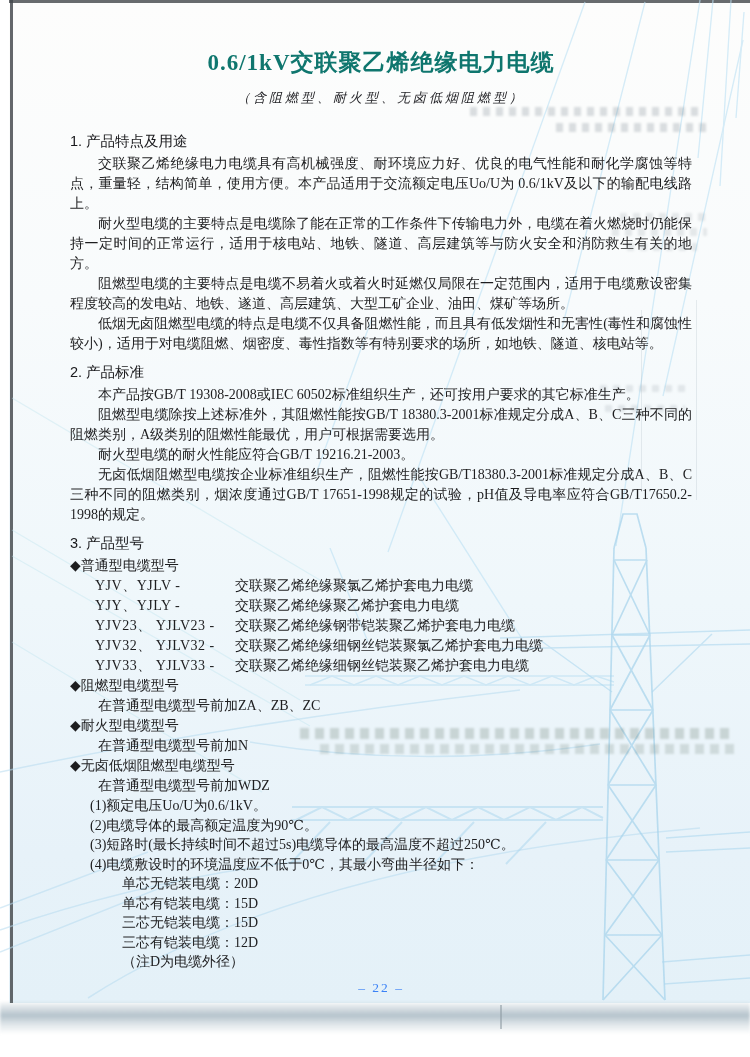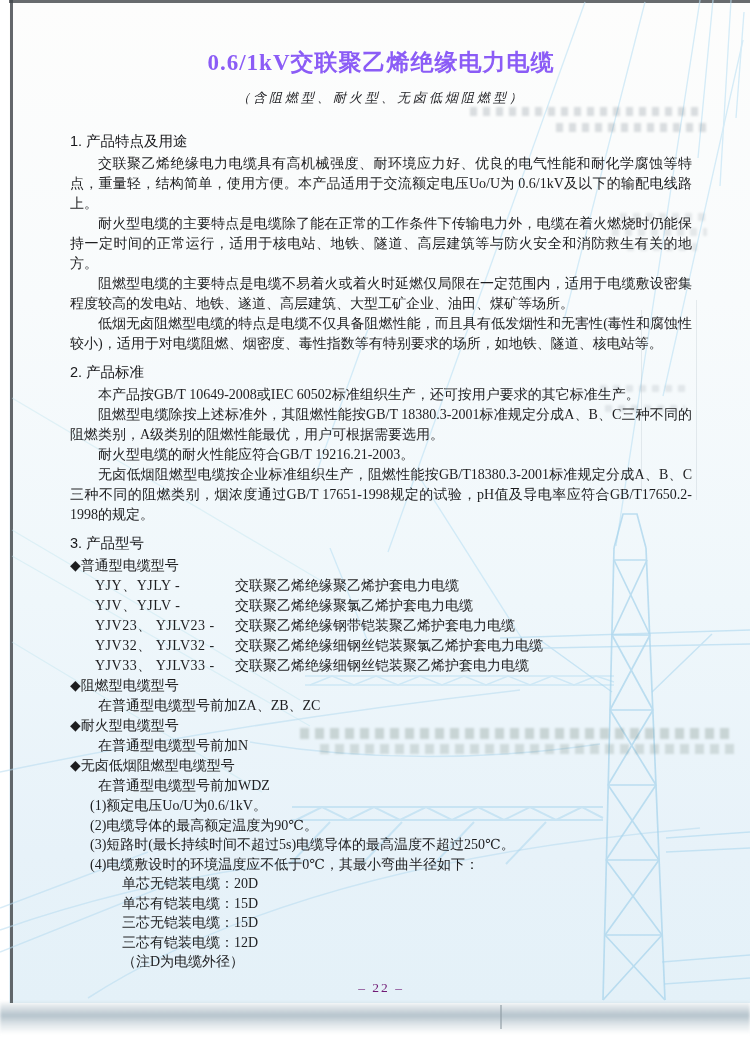--- a/index.html
+++ b/index.html
@@ -30,21 +30,21 @@
     background:repeating-linear-gradient(90deg,rgba(116,128,138,.55) 0 7px,rgba(116,128,138,0) 7px 13px);
   }
   .artifact.green{background:repeating-linear-gradient(90deg,rgba(110,128,116,.55) 0 9px,rgba(110,128,116,0) 9px 15px);}
   .artifact.faint{opacity:.45;}
   .artifact.vfaint{opacity:.28;}
   .vline-bleed{position:absolute;z-index:2;width:1px;background:#9fb0ba;opacity:.22;filter:blur(.5px);pointer-events:none;}
   
   .content{position:absolute;left:70px;top:48px;width:622px;z-index:3;}
   .doc-title{
     margin:0;text-align:center;font-size:23px;font-weight:bold;
-    letter-spacing:1px;line-height:30px;color:#8b5cf6;
+    letter-spacing:1px;line-height:30px;color:#0f766e;
   }
   .doc-subtitle{
     margin:10px 0 0 0;text-align:center;font-size:13px;font-style:italic;
     letter-spacing:3px;line-height:20px;color:#242428;
   }
   .sec-heading{
     margin:24px 0 3px 0;font-size:14.5px;font-weight:normal;line-height:19px;
     font-family:"Liberation Sans","DejaVu Sans",sans-serif;color:#18181b;
   }
   .sec-heading.tight{margin-top:9px;}
@@ -53,21 +53,21 @@
     text-indent:2em;color:#1d1d1f;
   }
   .model-group-label{margin:0;font-size:14px;line-height:20px;color:#1d1d1f;}
   .model-row{display:flex;font-size:14px;line-height:20px;padding-left:25px;}
   .model-code{width:140px;flex:0 0 140px;letter-spacing:.5px;}
   .model-desc{flex:1;}
   .group-note{margin:0;font-size:14px;line-height:20px;padding-left:28px;}
   .use-item{margin:0;font-size:14px;line-height:19.5px;padding-left:20px;}
   .bend-item{margin:0;font-size:14px;line-height:19.5px;padding-left:52px;}
   .page-number{
-    margin:8px 0 0 0;text-align:center;font-size:13.5px;letter-spacing:2px;color:#701a75;
+    margin:8px 0 0 0;text-align:center;font-size:13.5px;letter-spacing:2px;color:#3b82f6;
   }
 </style>
 </head>
 <body>
 
 <div class="paper"></div>
 <div class="edge-left"></div>
 <div class="edge-top"></div>
 
 <svg class="watermark" width="750" height="1057" viewBox="0 0 750 1057">
@@ -168,34 +168,34 @@
   <h1 class="doc-title">0.6/1kV交联聚乙烯绝缘电力电缆</h1>
   <div class="doc-subtitle">（含阻燃型、耐火型、无卤低烟阻燃型）</div>
 
   <div class="sec-heading">1. 产品特点及用途</div>
   <p class="para">交联聚乙烯绝缘电力电缆具有高机械强度、耐环境应力好、优良的电气性能和耐化学腐蚀等特点，重量轻，结构简单，使用方便。本产品适用于交流额定电压Uo/U为 0.6/1kV及以下的输配电线路上。</p>
   <p class="para">耐火型电缆的主要特点是电缆除了能在正常的工作条件下传输电力外，电缆在着火燃烧时仍能保持一定时间的正常运行，适用于核电站、地铁、隧道、高层建筑等与防火安全和消防救生有关的地方。</p>
   <p class="para">阻燃型电缆的主要特点是电缆不易着火或着火时延燃仅局限在一定范围内，适用于电缆敷设密集程度较高的发电站、地铁、遂道、高层建筑、大型工矿企业、油田、煤矿等场所。</p>
   <p class="para">低烟无卤阻燃型电缆的特点是电缆不仅具备阻燃性能，而且具有低发烟性和无害性(毒性和腐蚀性较小)，适用于对电缆阻燃、烟密度、毒性指数等有特别要求的场所，如地铁、隧道、核电站等。</p>
 
   <div class="sec-heading tight">2. 产品标准</div>
-  <p class="para">本产品按GB/T 10649-2008或IEC 60502标准组织生产，还可按用户要求的其它标准生产。</p>
+  <p class="para">本产品按GB/T 19308-2008或IEC 60502标准组织生产，还可按用户要求的其它标准生产。</p>
   <p class="para">阻燃型电缆除按上述标准外，其阻燃性能按GB/T 18380.3-2001标准规定分成A、B、C三种不同的阻燃类别，A级类别的阻燃性能最优，用户可根据需要选用。</p>
   <p class="para">耐火型电缆的耐火性能应符合GB/T 19216.21-2003。</p>
   <p class="para">无卤低烟阻燃型电缆按企业标准组织生产，阻燃性能按GB/T18380.3-2001标准规定分成A、B、C三种不同的阻燃类别，烟浓度通过GB/T 17651-1998规定的试验，pH值及导电率应符合GB/T17650.2-1998的规定。</p>
 
   <div class="sec-heading tight">3. 产品型号</div>
   <p class="model-group-label">◆普通型电缆型号</p>
   <div class="model-row">
+    <span class="model-code">YJV、YJLV -</span>
+    <span class="model-desc">交联聚乙烯绝缘聚氯乙烯护套电力电缆</span>
+  </div>
+  <div class="model-row">
     <span class="model-code">YJY、YJLY -</span>
     <span class="model-desc">交联聚乙烯绝缘聚乙烯护套电力电缆</span>
-  </div>
-  <div class="model-row">
-    <span class="model-code">YJV、YJLV -</span>
-    <span class="model-desc">交联聚乙烯绝缘聚氯乙烯护套电力电缆</span>
   </div>
   <div class="model-row">
     <span class="model-code">YJV23、 YJLV23 -</span>
     <span class="model-desc">交联聚乙烯绝缘钢带铠装聚乙烯护套电力电缆</span>
   </div>
   <div class="model-row">
     <span class="model-code">YJV32、 YJLV32 -</span>
     <span class="model-desc">交联聚乙烯绝缘细钢丝铠装聚氯乙烯护套电力电缆</span>
   </div>
   <div class="model-row">

